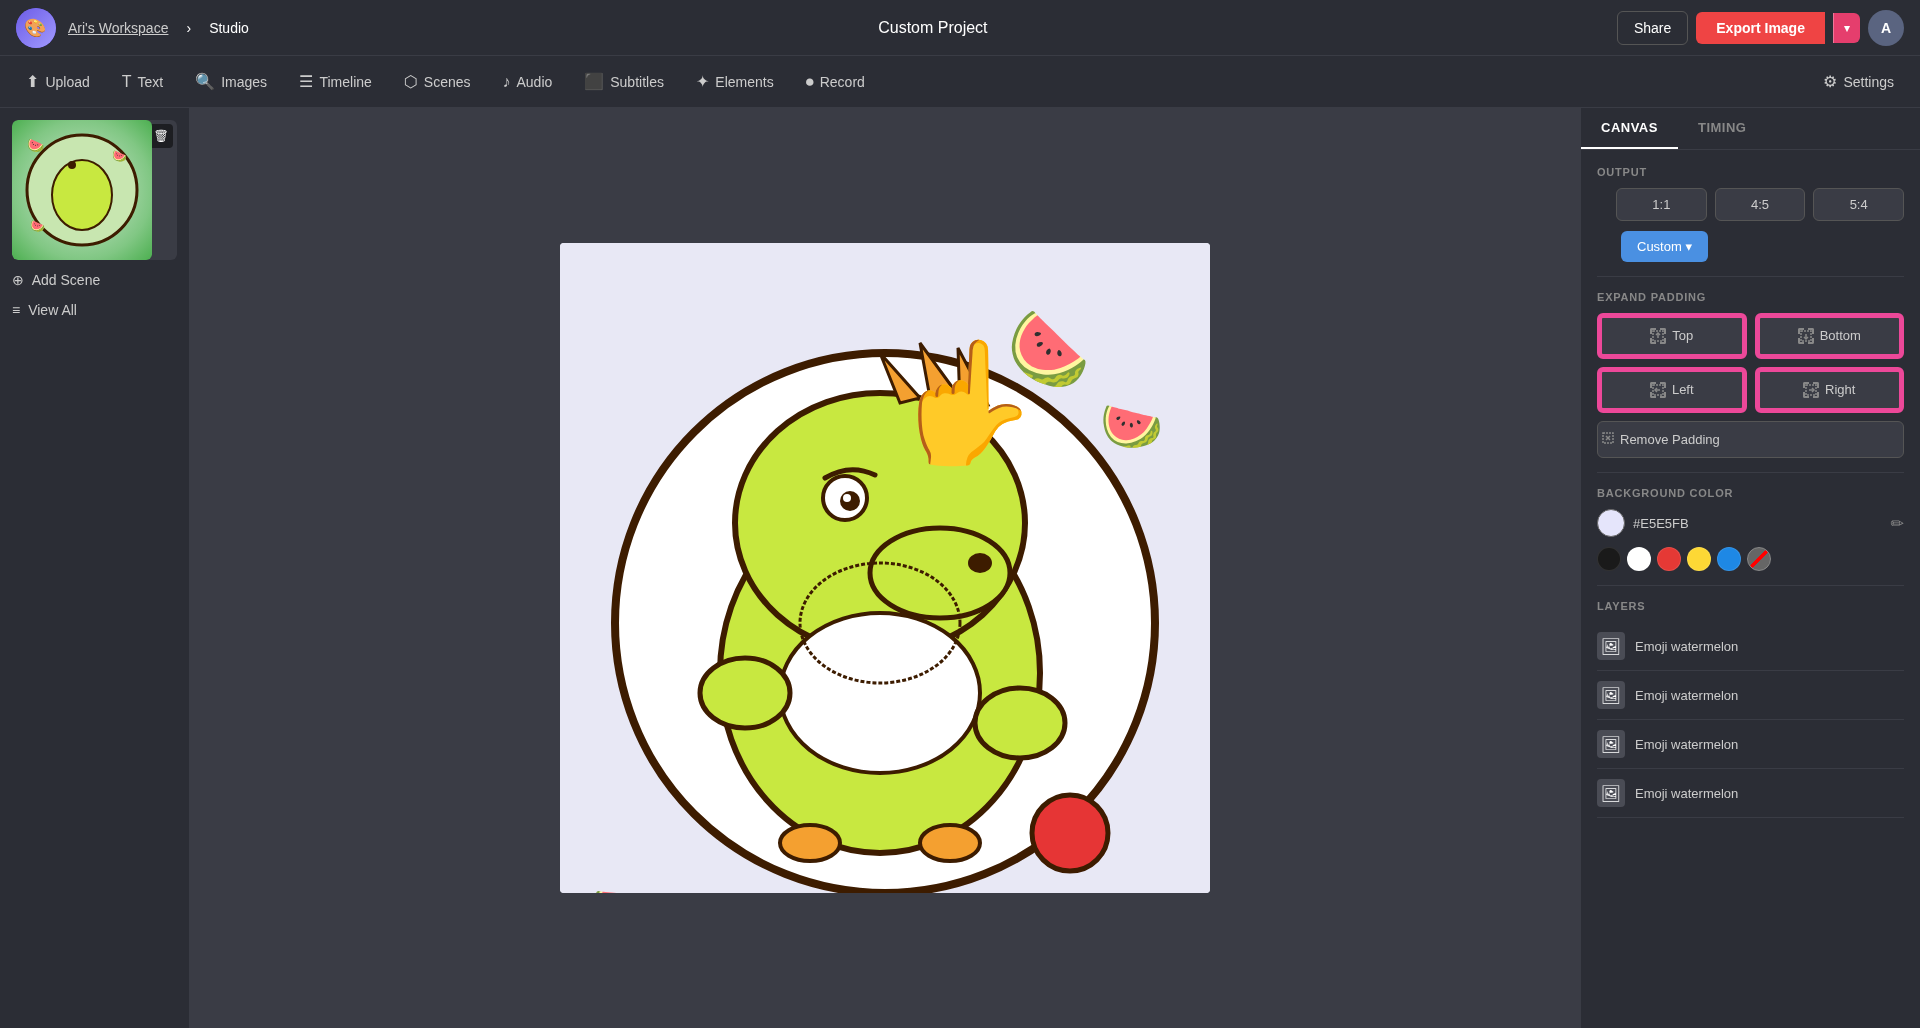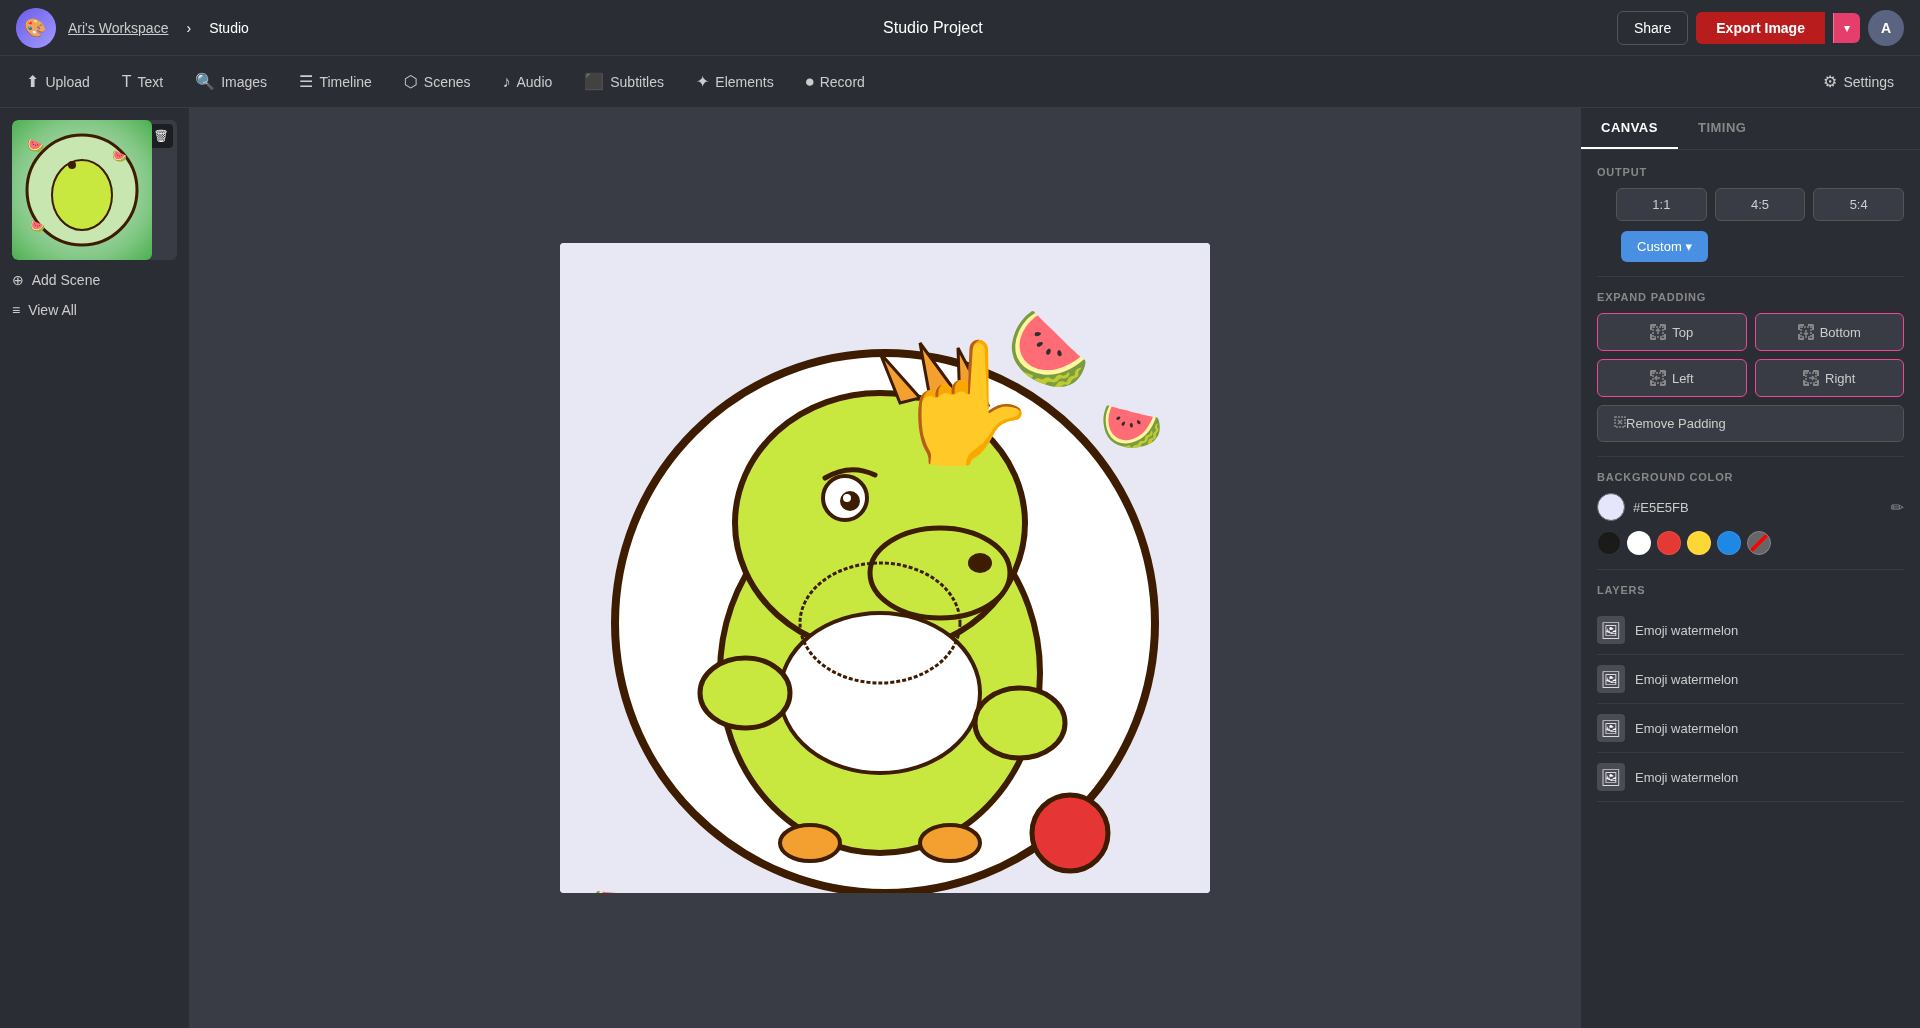--- a/index.html
+++ b/index.html
@@ -22,21 +22,21 @@
     .nav-breadcrumb { display: flex; align-items: center; gap: 18px; font-size: 14px; color: #ccc; }
     .nav-breadcrumb a { color: #ccc; text-decoration: underline; cursor: pointer; }
     .nav-breadcrumb span { color: #fff; }
     .nav-title { flex: 1; text-align: center; font-size: 16px; font-weight: 500; color: #fff; }
     .nav-actions { display: flex; align-items: center; gap: 8px; }
     .btn-share {
       background: transparent; border: 1px solid #555; color: #fff;
       padding: 8px 16px; border-radius: 6px; font-size: 14px; cursor: pointer;
     }
     .btn-export {
-      background: #b91c1c; border: none; color: #fff;
+      background: #ef4444; border: none; color: #fff;
       padding: 8px 20px; border-radius: 6px 0 0 6px; font-size: 14px; font-weight: 600; cursor: pointer;
     }
     .btn-export-dropdown {
       background: #e53e6d; border: none; border-left: 1px solid rgba(255,255,255,0.3); color: #fff;
       padding: 8px 10px; border-radius: 0 6px 6px 0; cursor: pointer; font-size: 12px;
     }
     .btn-avatar {
       width: 36px; height: 36px; border-radius: 50%; background: #5a6480;
       display: flex; align-items: center; justify-content: center; font-size: 14px; font-weight: 600; cursor: pointer;
     }
@@ -129,32 +129,32 @@
     .custom-btn {
       background: #4a90e2; border: none; color: #fff;
       padding: 8px 16px; border-radius: 6px; font-size: 13px; cursor: pointer;
       display: flex; align-items: center; gap: 6px; margin-left: 24px;
     }
     .section-divider { margin: 14px 0; border: none; border-top: 1px solid #3a3c45; }
     .expand-grid {
       display: grid; grid-template-columns: 1fr 1fr; gap: 8px; margin-bottom: 8px;
     }
     .expand-btn {
-      background: #3a3c45; border: 1px solid #ec4899; color: #ccc;
+      background: #3a3c45; border: 5px solid #ec4899; color: #ccc;
       padding: 10px; border-radius: 6px; font-size: 13px; cursor: pointer;
-      display: flex; align-items: center; gap: 6px; justify-content: center;
+      display: flex; align-items: flex-start; gap: 6px; justify-content: center;
     }
     .expand-btn .exp-icon {
       width: 16px; height: 16px; border: 2px dashed #888; border-radius: 2px;
       display: flex; align-items: center; justify-content: center; flex-shrink: 0;
     }
     .remove-padding-btn {
       background: #3a3c45; border: 1px solid #555; color: #ccc;
-      padding: 10px 16px; border-radius: 6px; font-size: 13px; cursor: pointer;
-      display: flex; align-items: center; width: 100%; margin-bottom: 4px;
+      padding: 10px 4px; border-radius: 6px; font-size: 13px; cursor: pointer;
+      display: flex; align-items: center; gap: 6px; width: 100%; margin-bottom: 4px;
     }
     .bg-color-row {
       display: flex; align-items: center; gap: 8px; margin-bottom: 10px;
     }
     .bg-color-preview {
       width: 28px; height: 28px; border-radius: 50%; background: #e5e5fb;
       border: 1px solid #666; flex-shrink: 0;
     }
     .bg-color-hex {
       font-size: 13px; color: #ccc; flex: 1;
@@ -200,21 +200,21 @@
 
 <div class="top-nav">
   <div class="nav-logo">
     <div class="nav-logo-img">🎨</div>
   </div>
   <div class="nav-breadcrumb">
     <a>Ari's Workspace</a>
     <span>›</span>
     <span>Studio</span>
   </div>
-  <div class="nav-title">Studio Project</div>
+  <div class="nav-title">Custom Project</div>
   <div class="nav-actions">
     <button class="btn-share">Share</button>
     <button class="btn-export">Export Image</button>
     <button class="btn-export-dropdown">▾</button>
     <div class="btn-avatar">A</div>
   </div>
 </div>
 
 <div class="toolbar">
   <button class="toolbar-btn">

